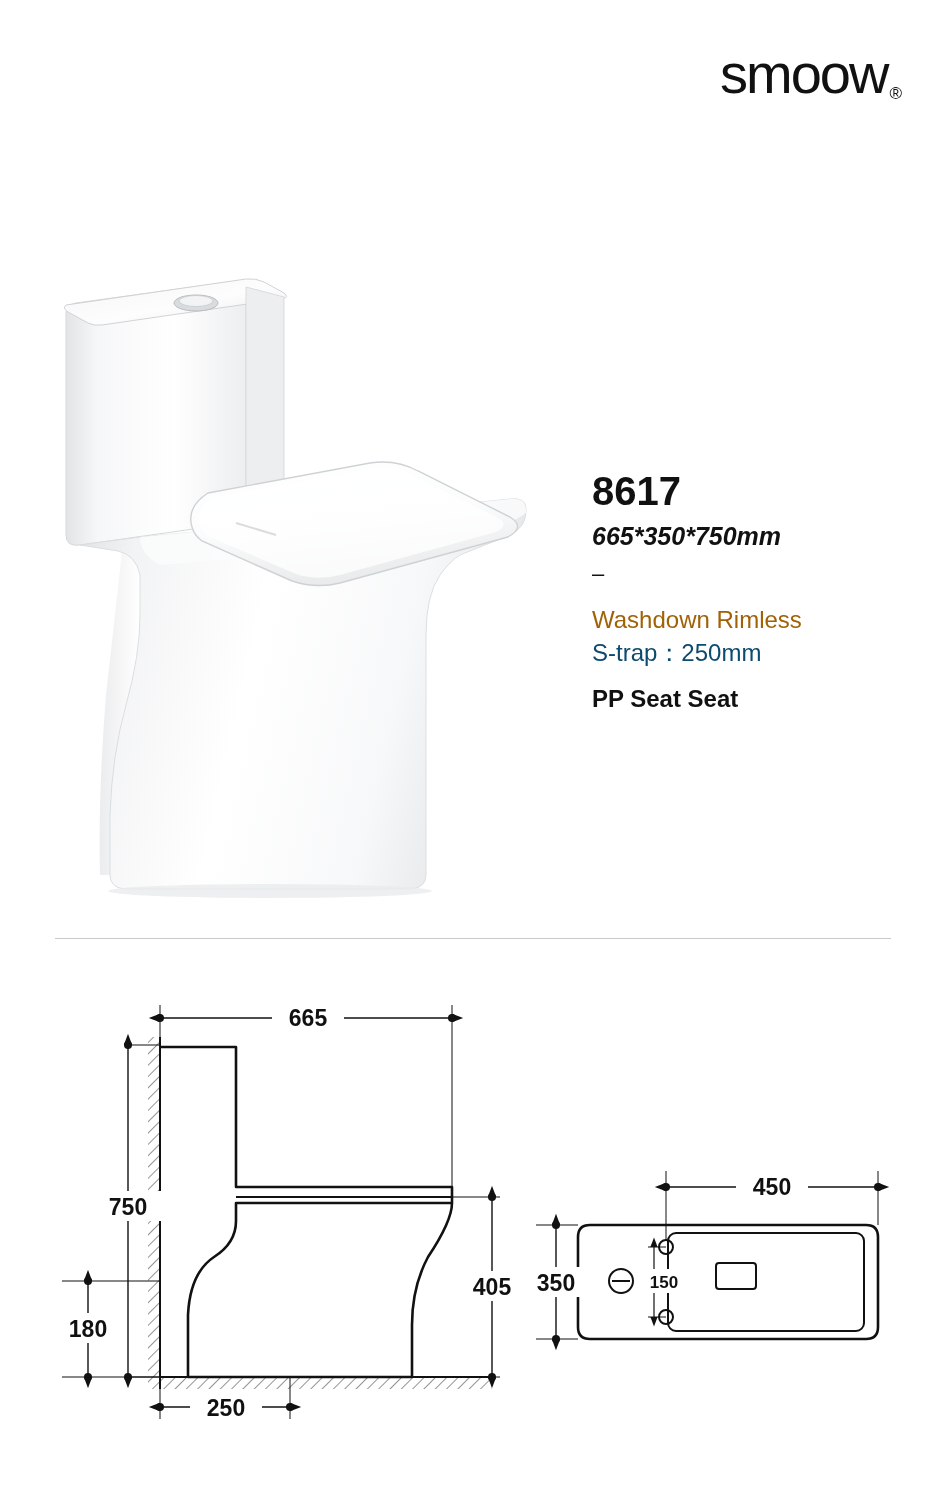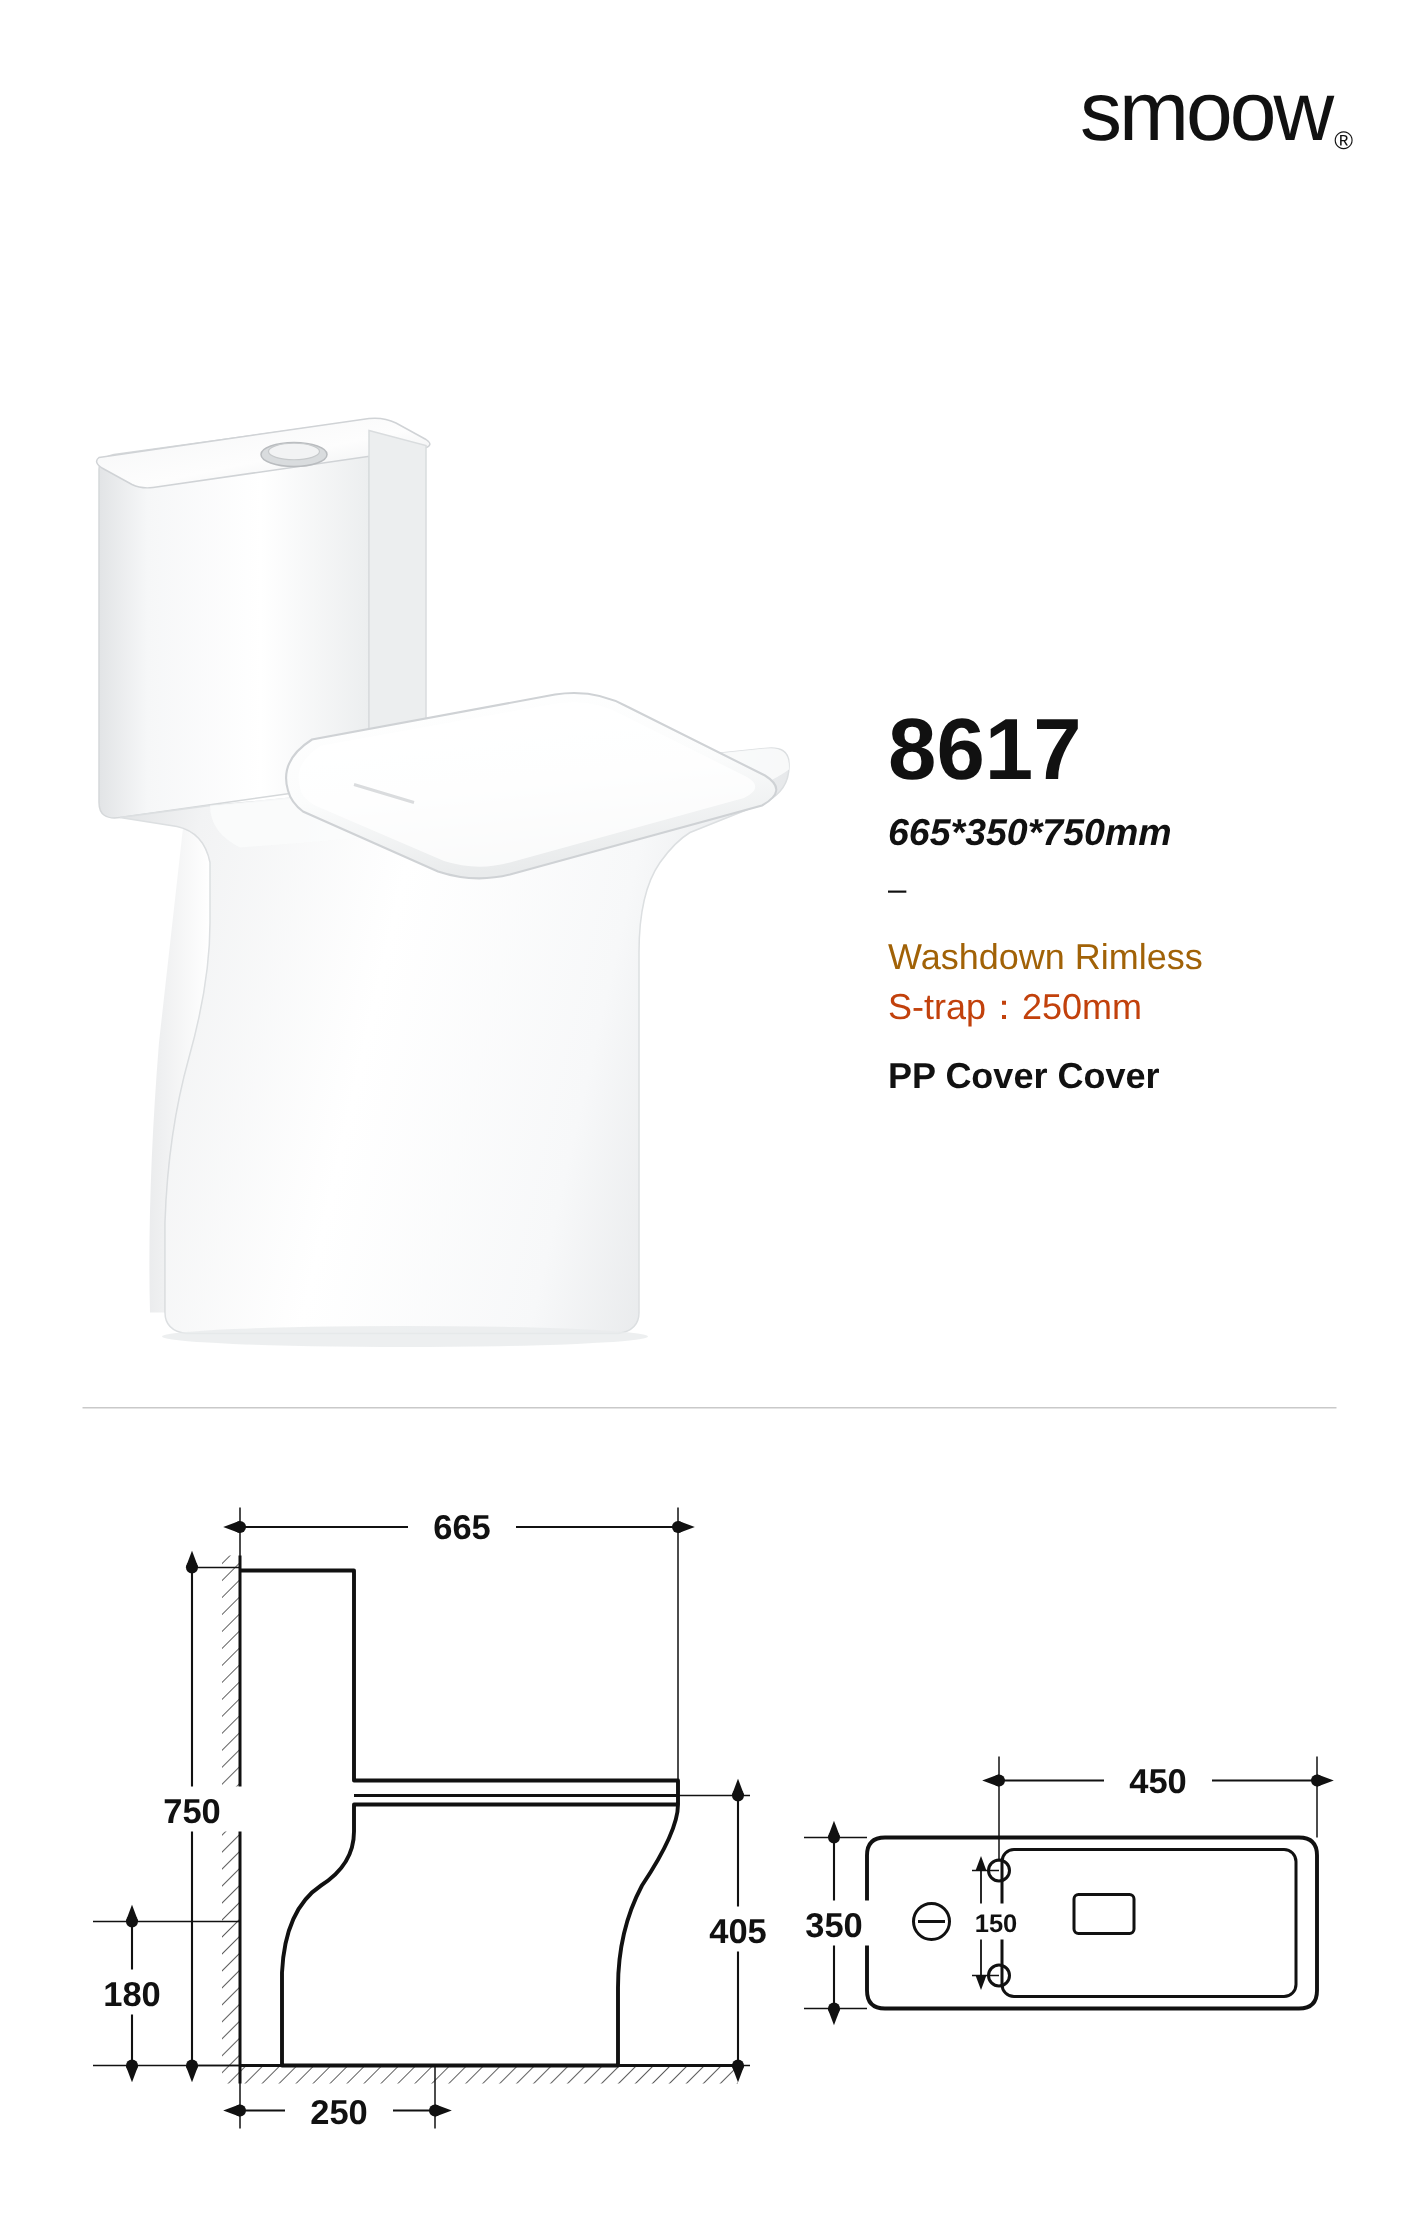--- a/index.html
+++ b/index.html
@@ -50,21 +50,21 @@
   }
 
   
   .spec {
     position: absolute;
     left: 592px;
     top: 470px;
     width: 330px;
   }
   .spec .model {
-    font-size: 58px;
+    font-size: 40px;
     font-weight: bold;
     letter-spacing: 0px;
     line-height: 1.05;
     color: #111;
   }
   .spec .dims {
     font-size: 25px;
     font-style: italic;
     font-weight: bold;
     margin-top: 10px;
@@ -77,21 +77,21 @@
     line-height: 1;
   }
   .spec .feature {
     font-size: 24px;
     margin-top: 18px;
     color: #a16207;
     line-height: 1.38;
   }
   .spec .line {
     font-size: 24px;
-    color: #c2410c;
+    color: #0c4a6e;
     line-height: 1.38;
     white-space: nowrap;
   }
   .spec .seat {
     font-size: 24px;
     font-weight: bold;
     margin-top: 16px;
     color: #111;
   }
 
@@ -191,21 +191,21 @@
     <ellipse cx="230" cy="656" rx="162" ry="7" fill="#e9ebec" opacity="0.8"></ellipse>
   </svg>
 </div>
 
 <div class="spec">
   <div class="model">8617</div>
   <div class="dims">665*350*750mm</div>
   <div class="dash">–</div>
   <div class="feature">Washdown Rimless</div>
   <div class="line">S-trap：250mm</div>
-  <div class="seat">PP Cover Cover</div>
+  <div class="seat">PP Seat Seat</div>
 </div>
 
 <div class="divider"></div>
 
 <div class="drawings">
   <svg width="946" height="500" viewBox="0 0 946 500">
     <defs>
       <marker id="arrL" markerWidth="12" markerHeight="12" refX="10" refY="4" orient="auto">
         <path d="M10,1 L2,4 L10,7 z" fill="#111"></path>
       </marker>

